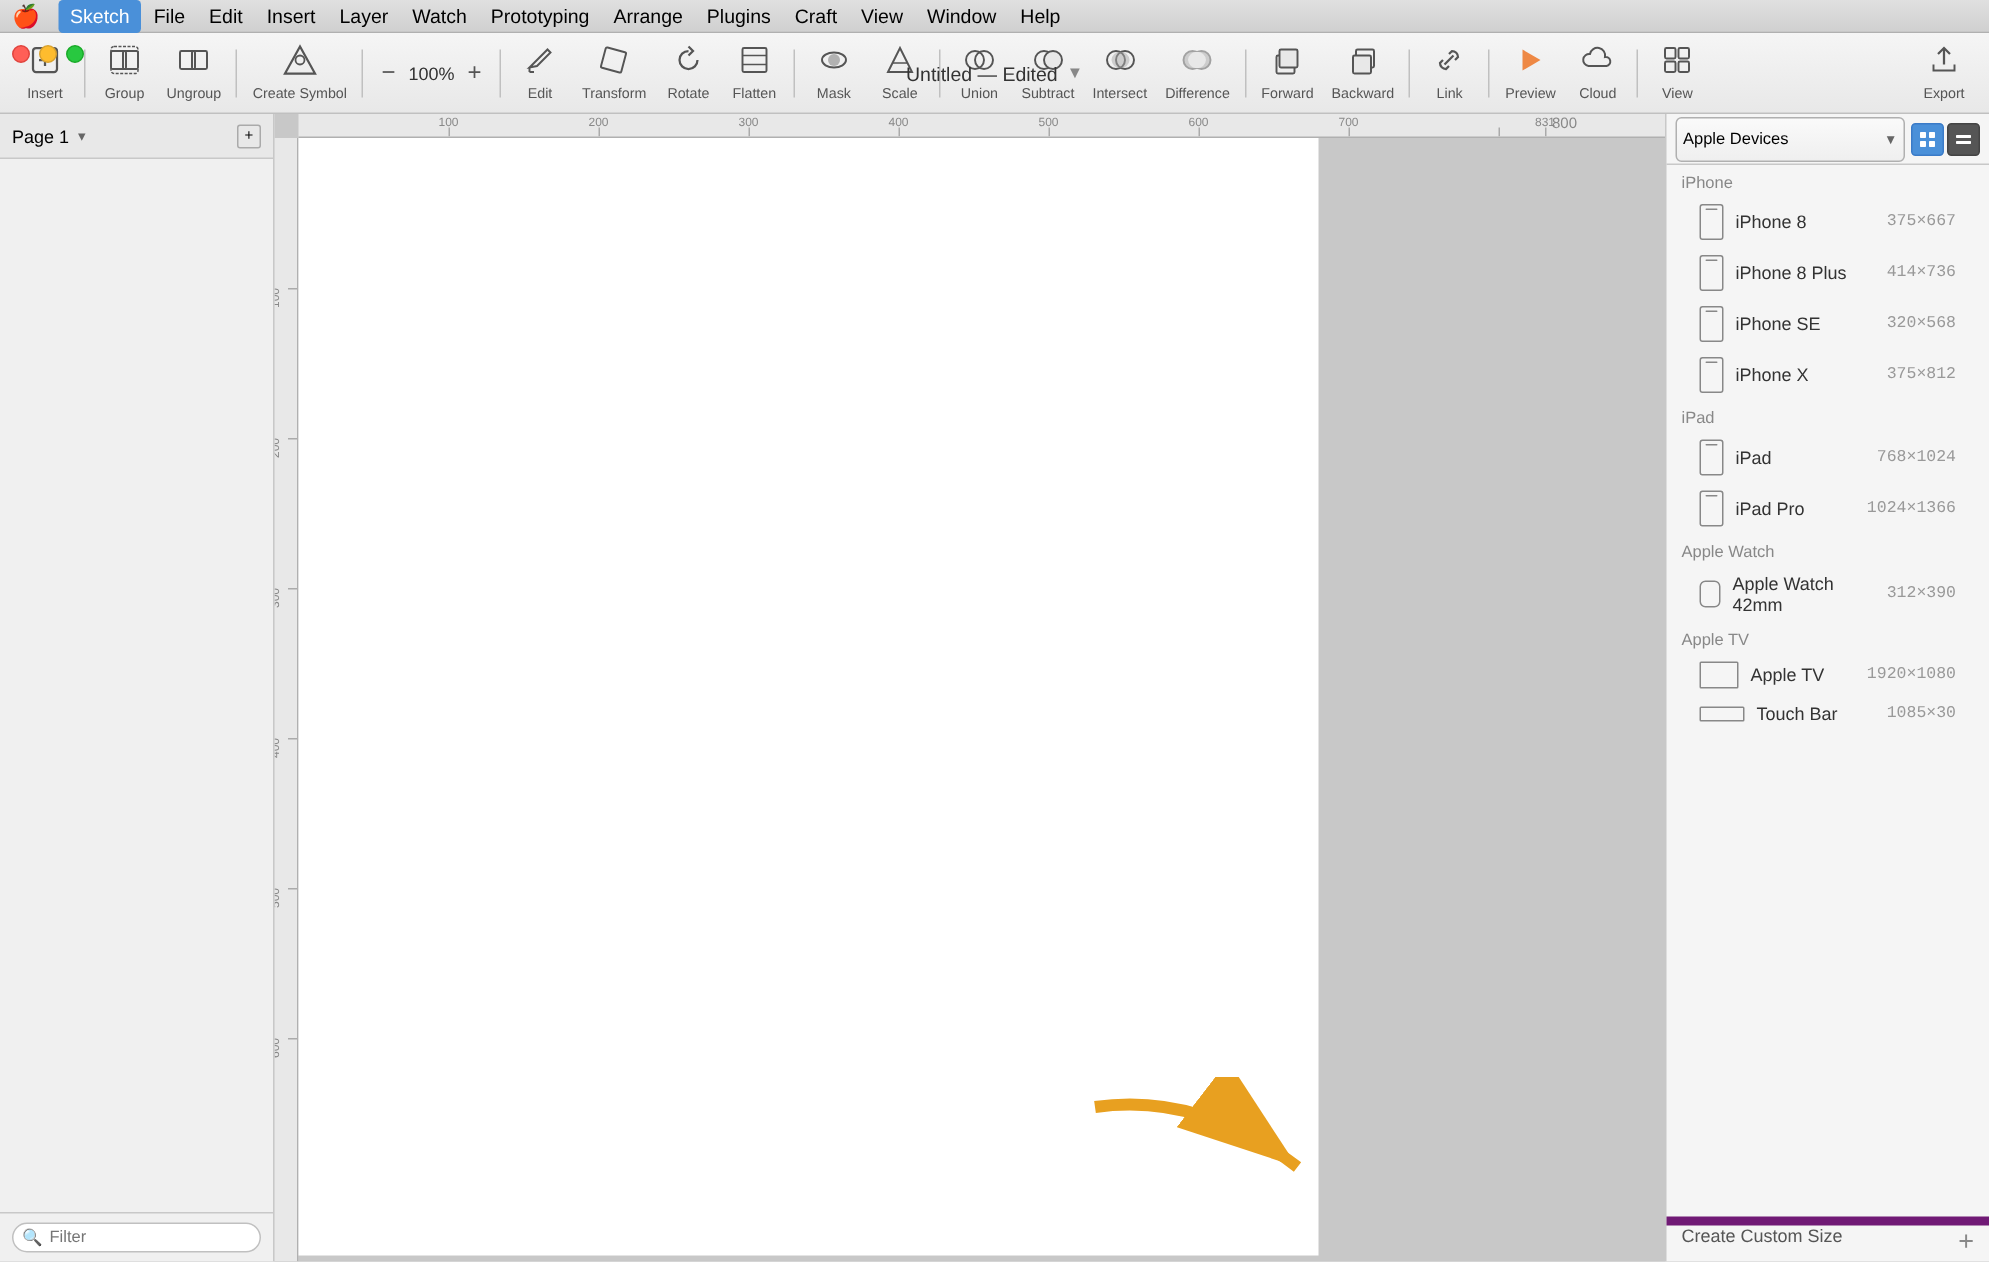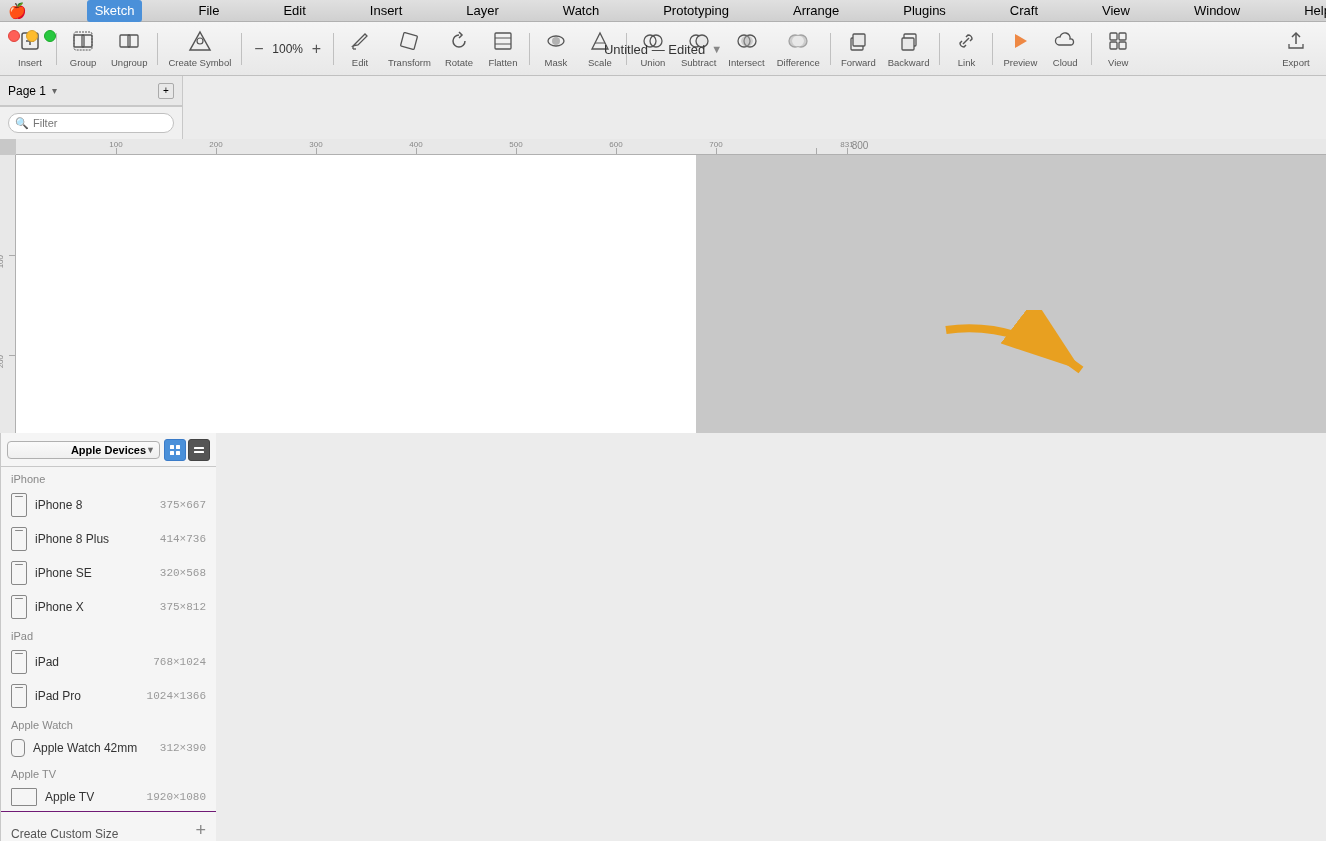--- a/index.html
+++ b/index.html
@@ -7,21 +7,21 @@
 
     
     #menu-bar {
       display: flex; align-items: center; height: 22px;
       background: linear-gradient(to bottom, #e0e0e0, #d0d0d0);
       border-bottom: 1px solid #b0b0b0;
       padding: 0 8px; gap: 0;
       font-size: 13px; color: #000;
     }
     .menu-apple { margin-right: 12px; font-size: 15px; }
-    .menu-item { padding: 0 8px; height: 22px; line-height: 22px; cursor: pointer; white-space: nowrap; border-radius: 3px; margin-left: 48px; }
+    .menu-item { padding: 0 8px; height: 22px; line-height: 22px; cursor: pointer; white-space: nowrap; border-radius: 3px; }
     .menu-item.active { background: #4a90d9; color: white; }
 
     
     #toolbar {
       display: flex; align-items: center; height: 54px;
       background: linear-gradient(to bottom, #f5f5f5, #e8e8e8);
       border-bottom: 1px solid #c0c0c0;
       padding: 0 8px; gap: 0;
     }
     .toolbar-btn {
@@ -41,21 +41,21 @@
 
     
     #title-area {
       position: absolute; top: 22px; left: 50%; transform: translateX(-50%);
       height: 54px; display: flex; align-items: center; justify-content: center;
       font-size: 13px; color: #333; pointer-events: none;
     }
 
     
     #main {
-      display: flex; height: calc(841px - 22px - 54px); flex-direction: column;
+      display: flex; height: calc(841px - 22px - 54px);
     }
 
     
     #sidebar-left {
       width: 183px; background: #f0f0f0; border-right: 1px solid #c8c8c8;
       display: flex; flex-direction: column;
     }
     #page-tab {
       display: flex; align-items: center; height: 30px; padding: 0 8px;
       background: #e8e8e8; border-bottom: 1px solid #c8c8c8;
@@ -84,64 +84,63 @@
     
     #right-panel {
       width: 216px; background: #f5f5f5; border-left: 1px solid #c8c8c8;
       display: flex; flex-direction: column;
     }
     #right-panel-header {
       display: flex; align-items: center; height: 34px; padding: 0 6px;
       border-bottom: 1px solid #c8c8c8; gap: 4px;
     }
     .device-select {
-      flex: 1; height: 18px; border: 1px solid #b0b0b0; border-radius: 4px;
+      flex: 1; height: 30px; border: 1px solid #b0b0b0; border-radius: 4px;
       background: linear-gradient(to bottom, #fafafa, #efefef);
       font-size: 11px; padding: 0 4px; appearance: none;
-      display: flex; align-items: center; justify-content: flex-end;
+      display: flex; align-items: center; justify-content: space-between;
       cursor: pointer;
-      font-weight: bold;
     }
     .view-toggle-group { display: flex; gap: 2px; }
     .view-toggle-btn {
       width: 22px; height: 22px; border: 1px solid #b0b0b0; border-radius: 3px;
       display: flex; align-items: center; justify-content: center;
       cursor: pointer; font-size: 10px;
     }
     .view-toggle-btn.active { background: #4a90d9; color: white; border-color: #3a7bc8; }
     .view-toggle-btn:not(.active) { background: #555; color: white; border-color: #444; }
 
     #device-list { flex: 1; overflow-y: auto; }
     .device-section-header {
       padding: 6px 10px 3px; font-size: 11px; color: #888; font-weight: 500;
     }
     .device-item {
-      display: flex; align-items: center; padding: 5px 10px;
+      display: flex; align-items: center; padding: 5px 22px;
       cursor: pointer; gap: 8px;
     }
     .device-icon {
       width: 16px; height: 24px; border: 1.5px solid #888; border-radius: 2px;
       display: flex; align-items: center; justify-content: center;
       flex-shrink: 0; position: relative;
     }
     .device-icon.watch {
       width: 14px; height: 18px; border-radius: 4px;
     }
     .device-icon.tv {
       width: 26px; height: 18px; border-radius: 1px;
     }
     .device-icon.touchbar {
       width: 30px; height: 10px; border-radius: 1px;
     }
     .device-name { flex: 1; font-size: 12px; color: #333; }
     .device-size { font-size: 11px; color: #999; white-space: nowrap; font-family: Liberation Mono, monospace; }
 
     #right-panel-footer {
-      height: 30px; border-top: 1px solid #701a75;
-      display: flex; align-items: flex-end; padding: 0 10px;
+      height: 30px; border-top: 6px solid #701a75;
+      display: flex; align-items: flex-start; padding: 0 10px;
       cursor: pointer;
     }
     .footer-label { font-size: 12px; color: #555; flex: 1; }
     .footer-plus { font-size: 18px; color: #888; }
 
     
     #arrow-annotation {
       position: absolute; bottom: 40px; right: 230px;
       pointer-events: none;
     }
@@ -559,20 +558,25 @@
         <span class="device-size">312×390</span>
       </div>
 
       <div class="device-section-header">Apple TV</div>
       <div class="device-item">
         <div class="device-icon tv"></div>
         <span class="device-name">Apple TV</span>
         <span class="device-size">1920×1080</span>
       </div>
 
+      <div class="device-item">
+        <div class="device-icon touchbar"></div>
+        <span class="device-name">Touch Bar</span>
+        <span class="device-size">1085×30</span>
+      </div>
     </div>
 
     <div id="right-panel-footer">
       <span class="footer-label">Create Custom Size</span>
       <span class="footer-plus">+</span>
     </div>
   </div>
 </div>
 
 </body></html>

